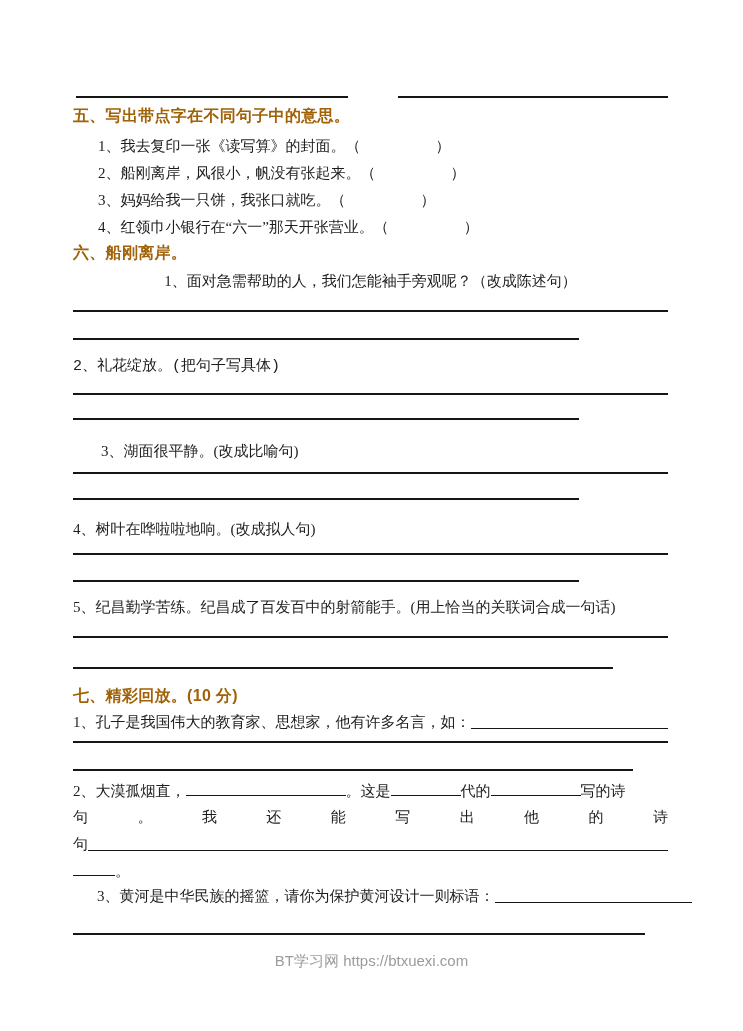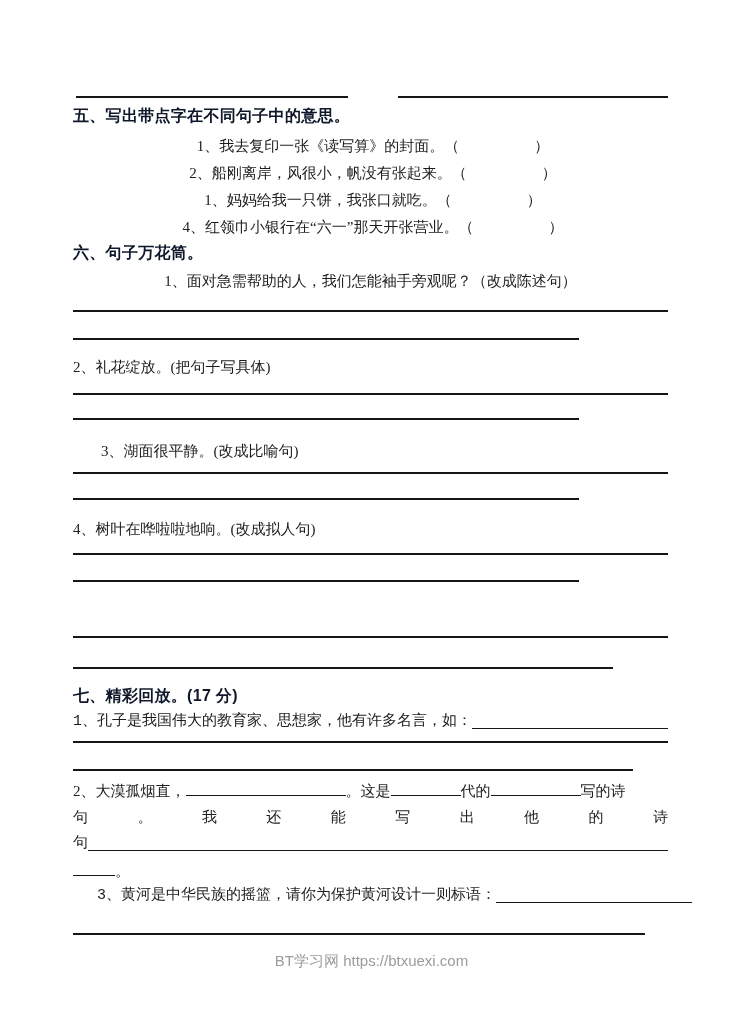--- a/index.html
+++ b/index.html
@@ -6,83 +6,84 @@
   .page {
     position:relative;
     width:743px; height:1031px;
     background:#ffffff;
     color:#1c1c1c;
     font-family:"Liberation Serif", serif;
     font-size:15px;
     overflow:hidden;
   }
   .row { position:absolute; left:73px; width:595px; line-height:20px; white-space:nowrap; }
-  .indent { left:88px; width:570px;text-align:center; }
+  .indent { left:98px; width:570px; }
   .heading {
     font-family:"Liberation Sans", sans-serif;
     font-weight:700;
     font-size:16px;
     letter-spacing:0.3px;
-    color:#0f172a;
+    color:#a16207;
   }
   
   .hline { position:absolute; left:73px; height:1.6px; background:#161616; }
   .hline.thick { height:2px; }
   .w-full  { width:595px; }
   .w-short { width:506px; }
   .w-mid   { width:540px; }
   .w-mid2  { width:560px; }
   .w-mid3  { width:572px; }
   
   .u { display:inline-block; border-bottom:1.6px solid #161616; height:15px; vertical-align:baseline; }
-  .rowflex { display:flex; align-items:flex-end;font-family:Liberation Mono, monospace; }
+  .rowflex { display:flex; align-items:flex-end; }
   .u-fill { flex:1; border-bottom:1.6px solid #161616; height:4px; margin-bottom:3px; }
   .justify { text-align:justify; text-align-last:justify; }
   .footer {
     position:absolute; left:0; width:743px; text-align:center;
     font-family:"Liberation Sans", sans-serif;
     font-size:15px; color:#9b9b9b;
   }
 </style>
 </head>
 <body>
 
 <div class="page">
 
   <div class="hline thick" style="top:96px; left:76px; width:272px;"></div>
   <div class="hline thick" style="top:96px; left:398px; width:270px;"></div>
 
   <div class="row heading" style="top:106px;">五、写出带点字在不同句子中的意思。</div>
   <div class="row indent" style="top:136px;">1、我去复印一张《读写算》的封面。（　　　　　）</div>
   <div class="row indent" style="top:163px;">2、船刚离岸，风很小，帆没有张起来。（　　　　　）</div>
-  <div class="row indent" style="top:190px;">1、妈妈给我一只饼，我张口就吃。（　　　　　）</div>
+  <div class="row indent" style="top:190px;">3、妈妈给我一只饼，我张口就吃。（　　　　　）</div>
   <div class="row indent" style="top:217px;">4、红领巾小银行在“六一”那天开张营业。（　　　　　）</div>
 
-  <div class="row heading" style="top:243px;">六、句子万花筒。</div>
+  <div class="row heading" style="top:243px;">六、船刚离岸。</div>
 
   <div class="row" style="top:271px;text-align:center;">1、面对急需帮助的人，我们怎能袖手旁观呢？（改成陈述句）</div>
   <div class="hline w-full" style="top:310px;"></div>
   <div class="hline w-short" style="top:338px;"></div>
 
-  <div class="row" style="top:357px;">2、礼花绽放。(把句子写具体)</div>
+  <div class="row" style="top:357px;font-family:Liberation Mono, monospace;">2、礼花绽放。(把句子写具体)</div>
   <div class="hline w-full" style="top:393px;"></div>
   <div class="hline w-short" style="top:418px;"></div>
 
   <div class="row" style="top:441px;margin-left:28px;">3、湖面很平静。(改成比喻句)</div>
   <div class="hline w-full" style="top:472px;"></div>
   <div class="hline w-short" style="top:498px;"></div>
 
   <div class="row" style="top:519px;">4、树叶在哗啦啦地响。(改成拟人句)</div>
   <div class="hline w-full" style="top:553px;"></div>
   <div class="hline w-short" style="top:580px;"></div>
 
+  <div class="row" style="top:597px;">5、纪昌勤学苦练。纪昌成了百发百中的射箭能手。(用上恰当的关联词合成一句话)</div>
   <div class="hline w-full" style="top:636px;"></div>
   <div class="hline w-mid" style="top:667px;"></div>
 
-  <div class="row heading" style="top:686px;">七、精彩回放。(17 分)</div>
+  <div class="row heading" style="top:686px;">七、精彩回放。(10 分)</div>
 
   <div class="row rowflex" style="top:712px;">
     <span>1、孔子是我国伟大的教育家、思想家，他有许多名言，如：</span>
     <span class="u-fill"></span>
   </div>
   <div class="hline w-full" style="top:741px;"></div>
   <div class="hline w-mid2" style="top:769px;"></div>
 
   <div class="row" style="top:780px;font-family:Liberation Serif, serif;">
     <span>2、大漠孤烟直，</span><span class="u" style="width:160px;"></span><span>。这是</span><span class="u" style="width:70px;"></span><span>代的</span><span class="u" style="width:90px;"></span><span>写的诗</span>

